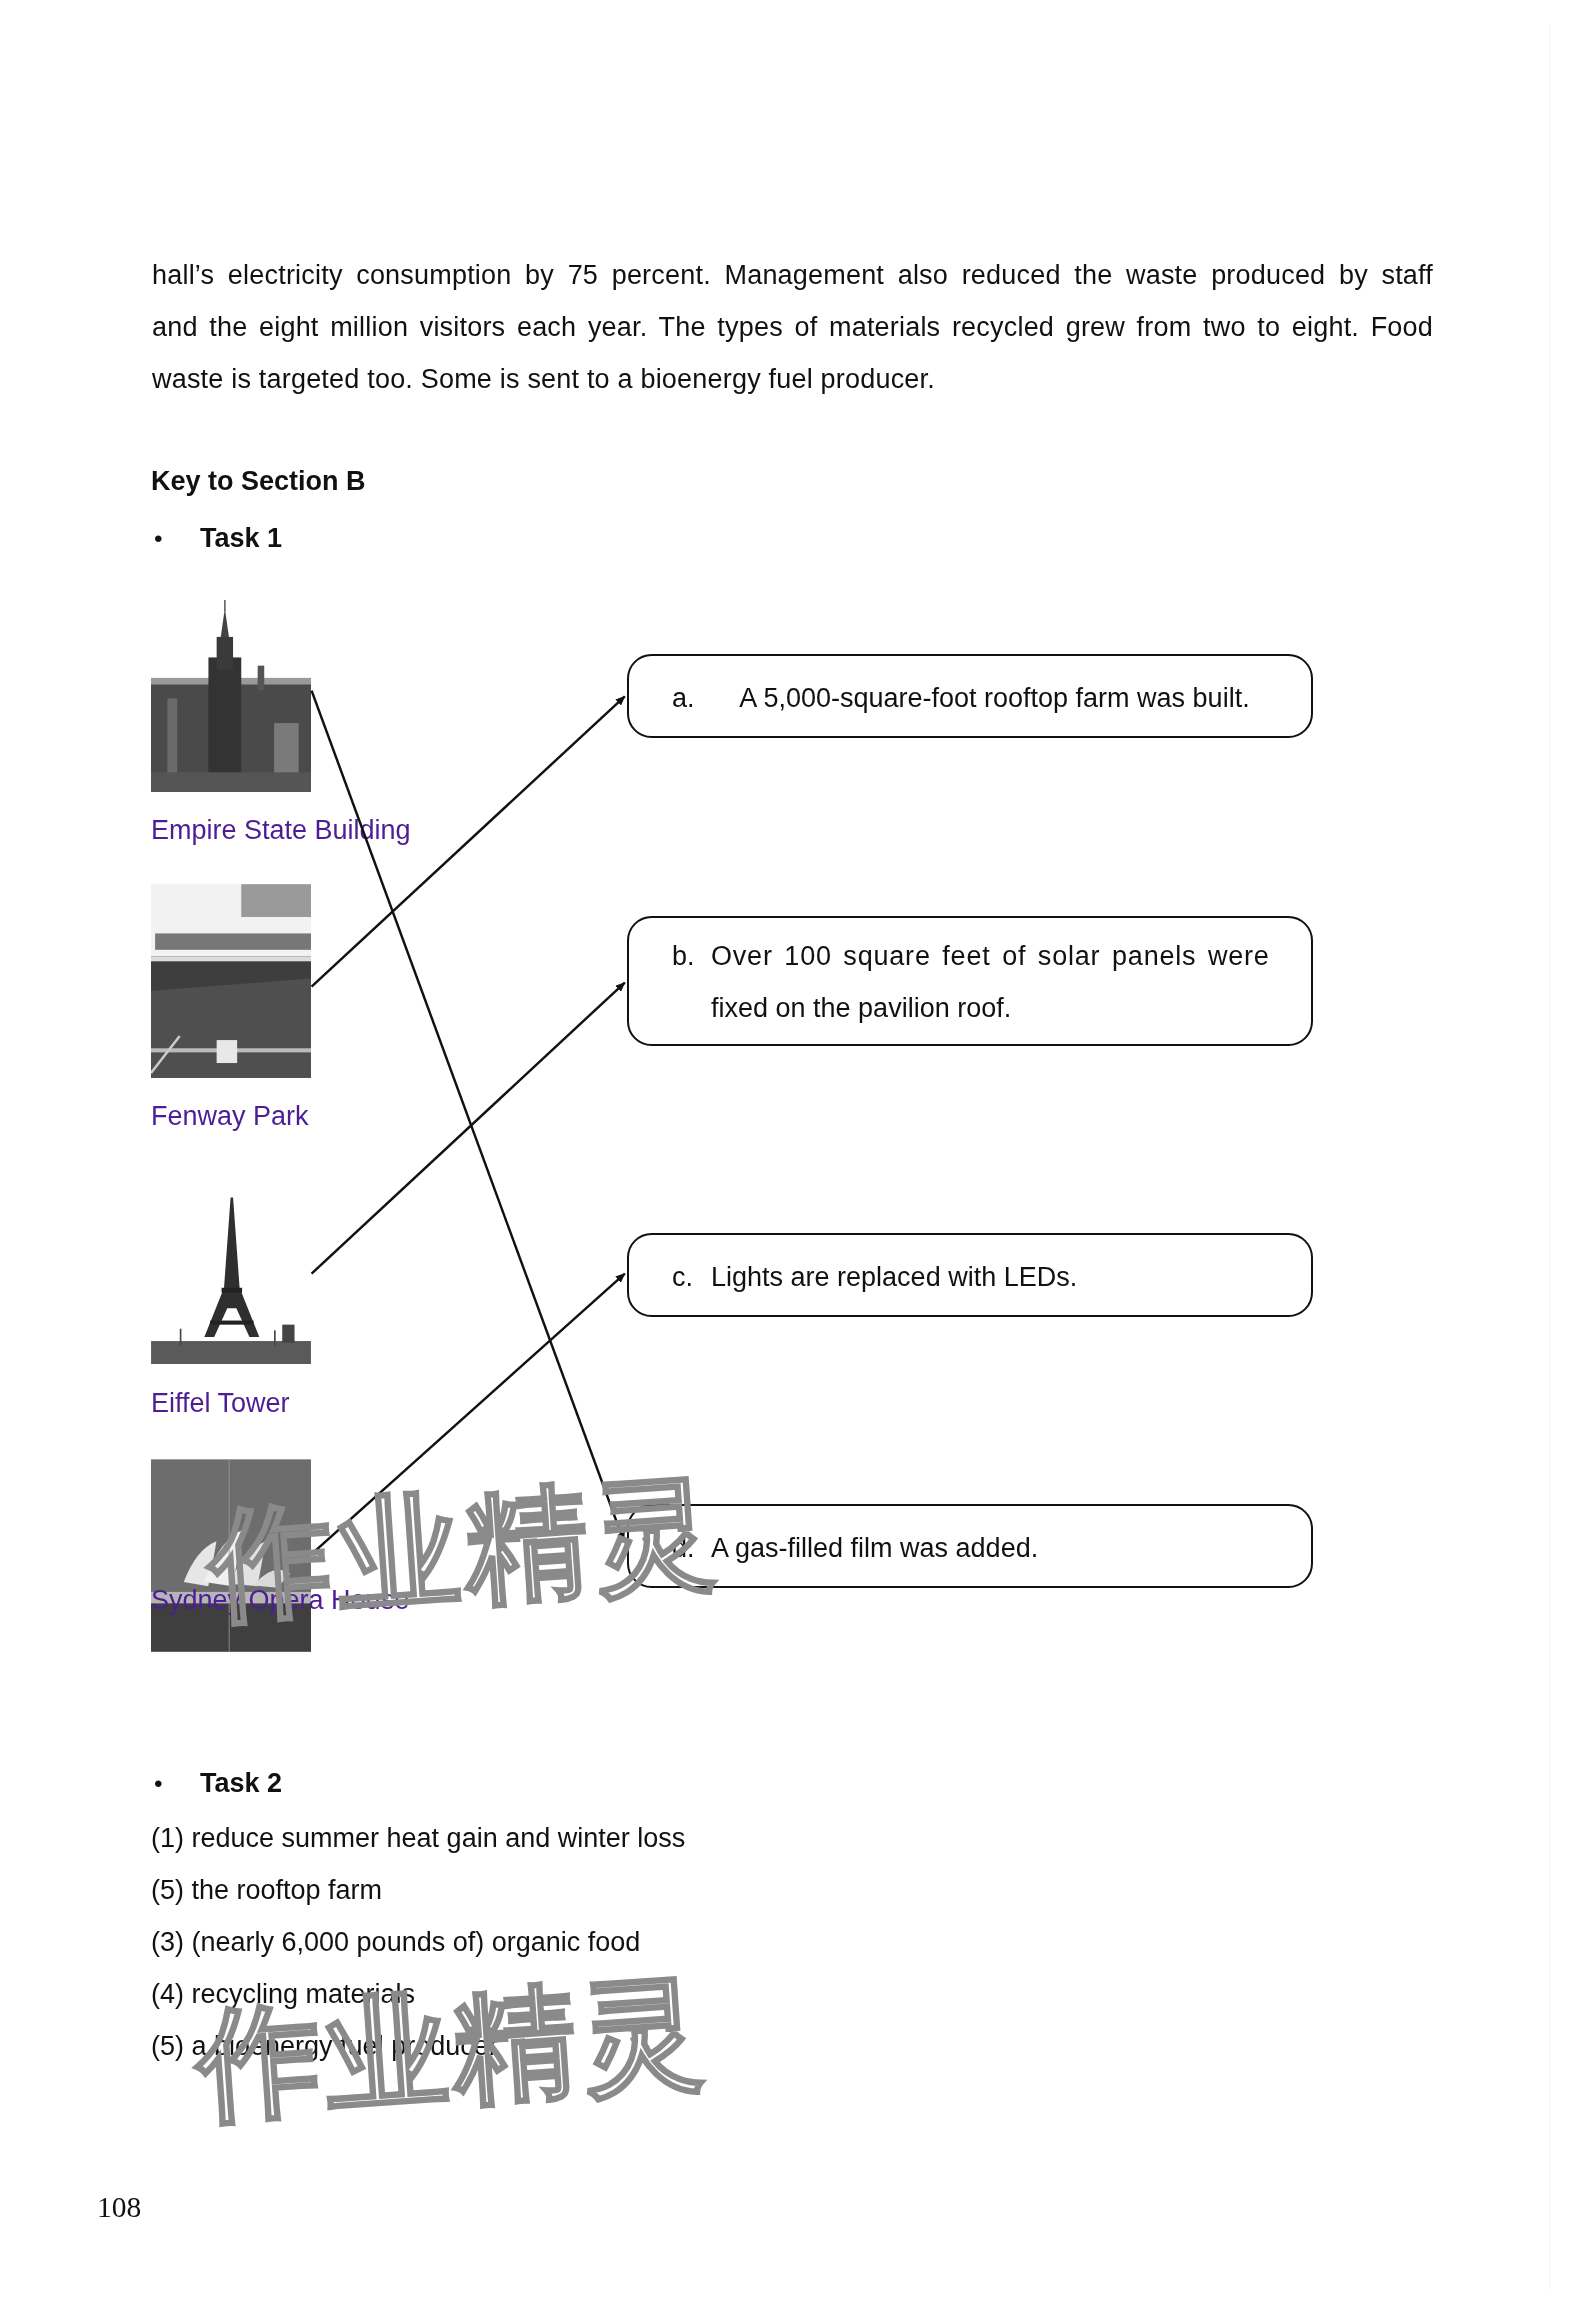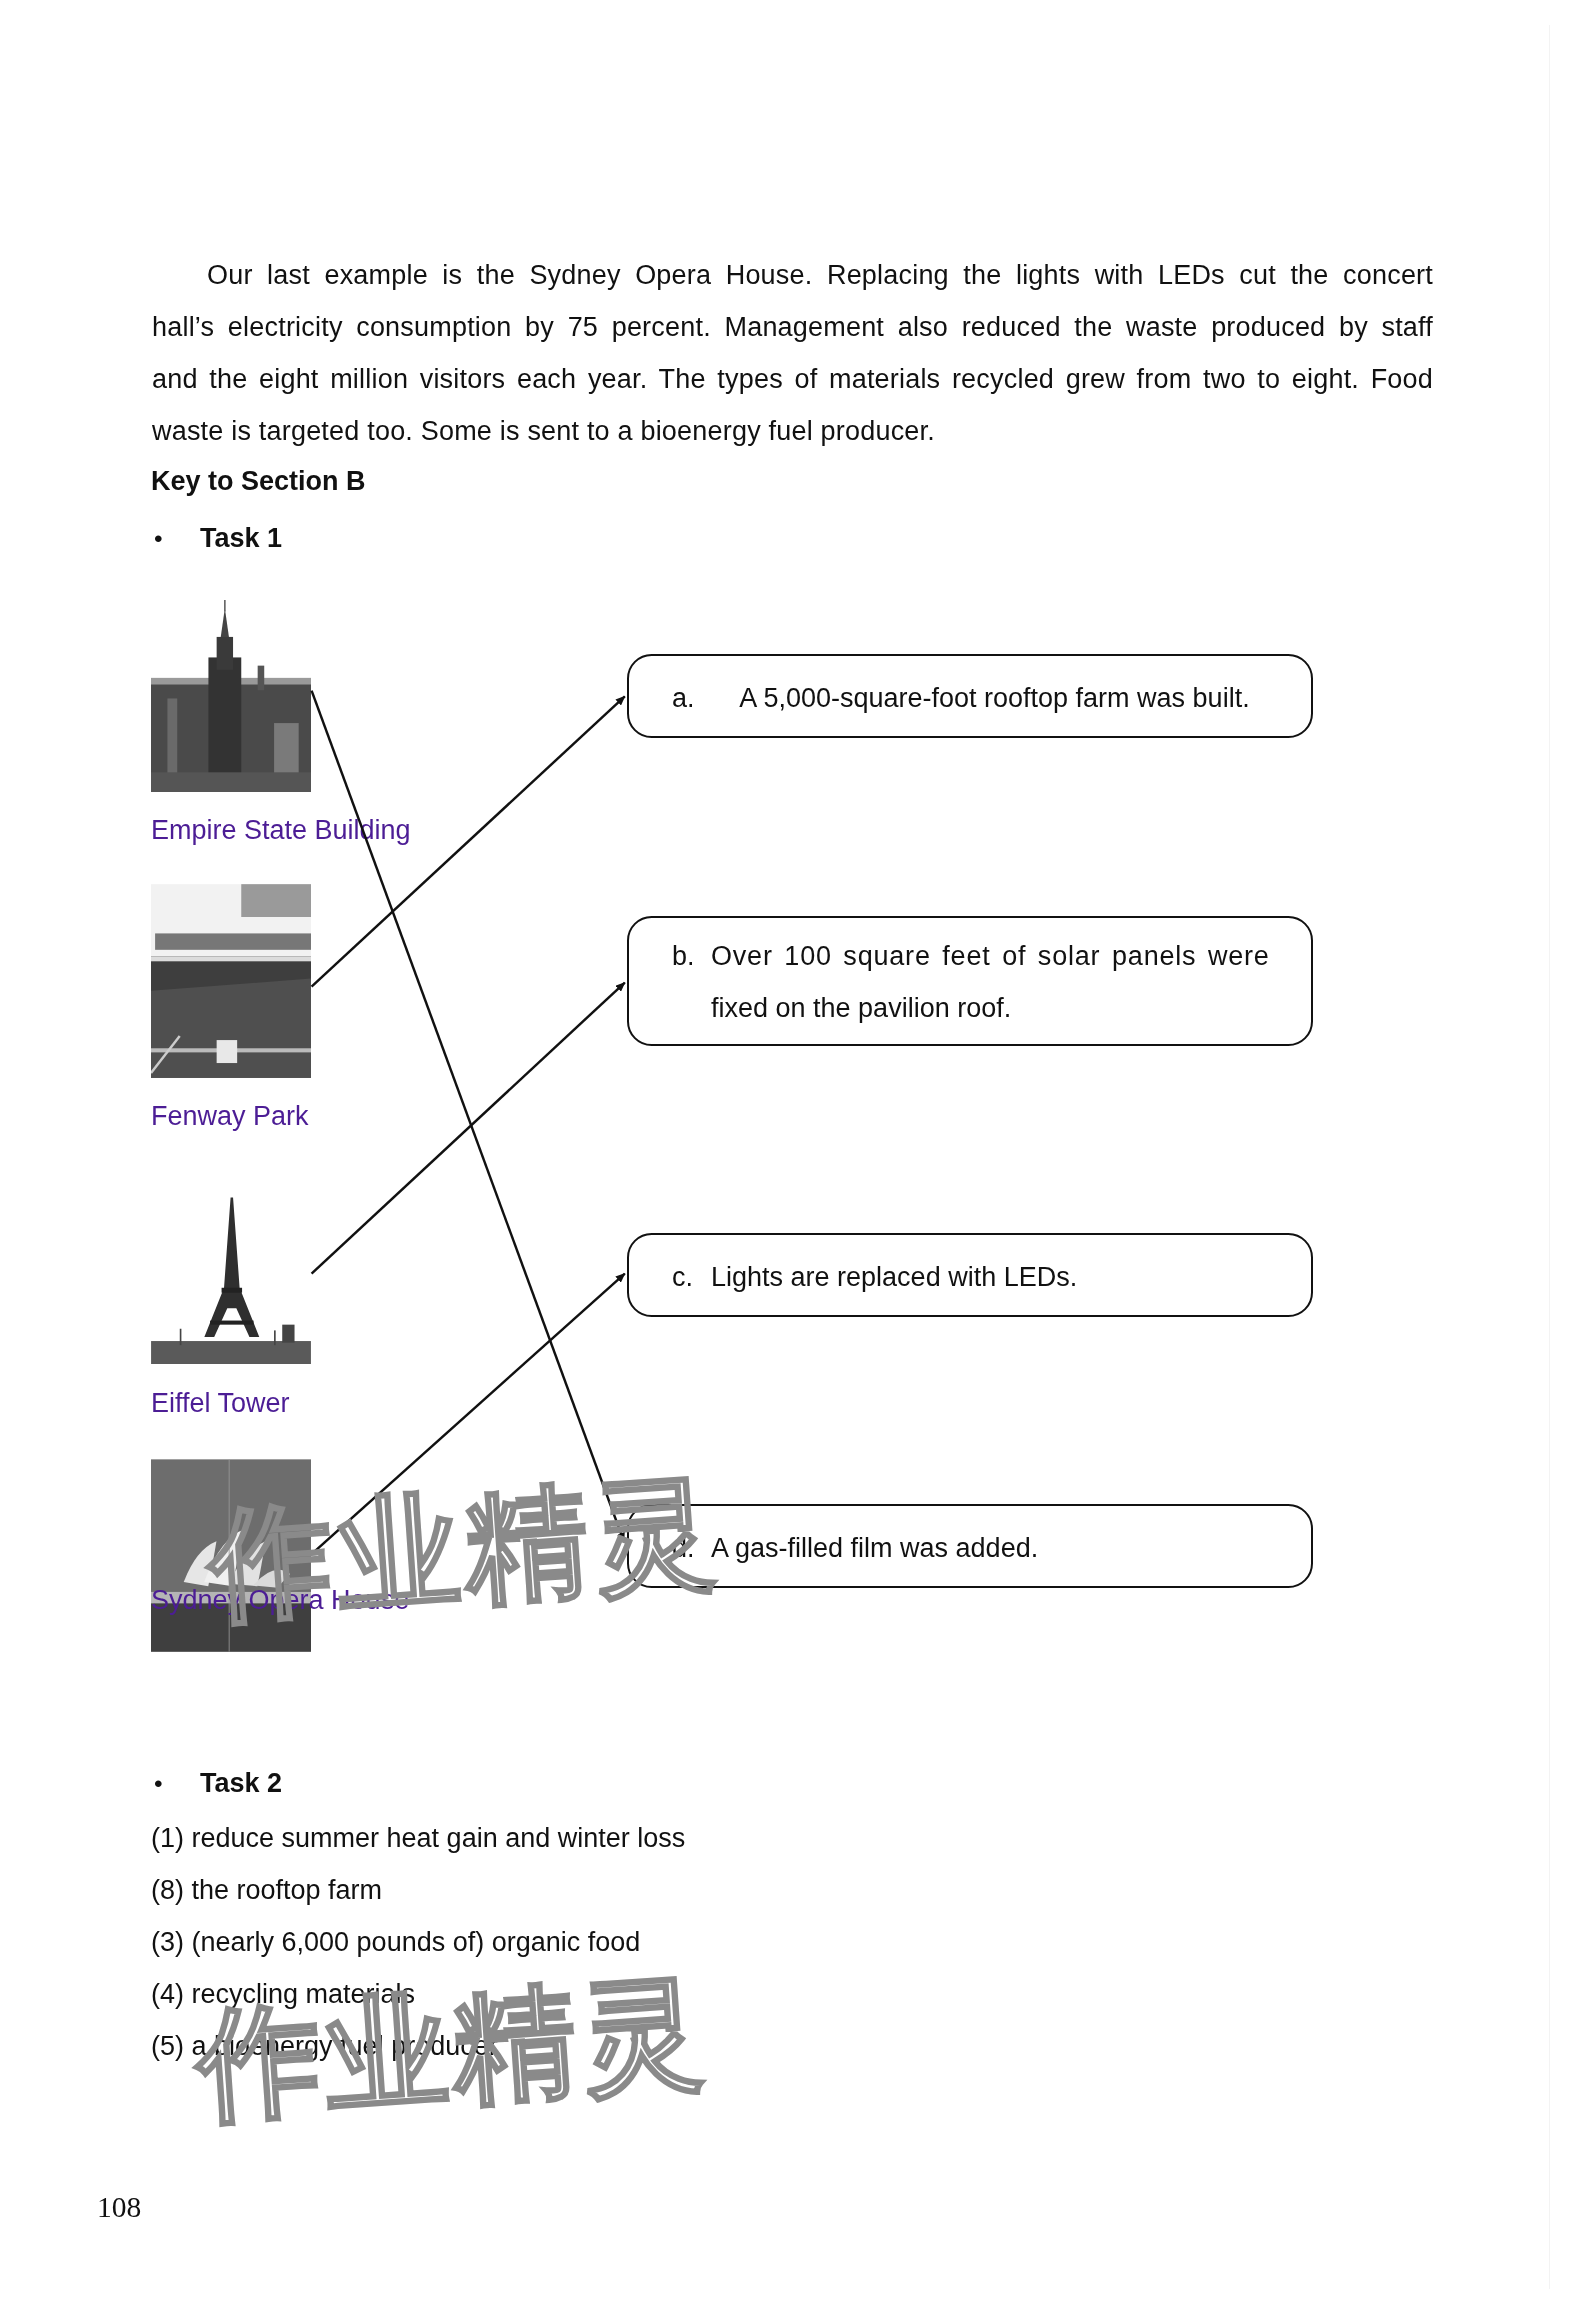--- a/index.html
+++ b/index.html
@@ -36,21 +36,20 @@
                font-family:"DejaVu Sans", sans-serif; }
 </style>
 </head>
 <body>
 
 <div class="page">
   <div class="edge-line"></div>
 
 
   <div class="para" style="top:249px;">
-    <span class="line indent">Our last example is the Sydney Opera House. Replacing the lights with LEDs cut the concert</span>
     <span class="line">hall’s electricity consumption by 75 percent. Management also reduced the waste produced by staff</span>
     <span class="line">and the eight million visitors each year. The types of materials recycled grew from two to eight. Food</span>
     <span class="line last">waste is targeted too. Some is sent to a bioenergy fuel producer.</span>
   </div>
 
   <div class="heading" style="left:151px; top:453px;margin-top:12px;">Key to Section B</div>
 
   <div class="bullet" style="left:154px; top:522px;">•</div>
   <div class="heading" style="left:200px; top:522px;">Task 1</div>
 
@@ -146,21 +145,21 @@
     <line x1="380" y1="1203" x2="762" y2="849" stroke="#111" stroke-width="3" marker-end="url(#arrowhead)"></line>
     <line x1="380" y1="1553" x2="762" y2="1198" stroke="#111" stroke-width="3" marker-end="url(#arrowhead)"></line>
     <line x1="380" y1="1895" x2="762" y2="1553" stroke="#111" stroke-width="3" marker-end="url(#arrowhead)"></line>
   </svg>
 
   <div class="bullet" style="left:154px; top:1767px;">•</div>
   <div class="heading" style="left:200px; top:1767px;">Task 2</div>
 
   <div class="answers" style="top:1812px;">
     <div>(1) reduce summer heat gain and winter loss</div>
-    <div>(8) the rooftop farm</div>
+    <div>(5) the rooftop farm</div>
     <div>(3) (nearly 6,000 pounds of) organic food</div>
     <div>(4) recycling materials</div>
     <div>(5) a bioenergy fuel producer</div>
   </div>
 
   <div class="watermark" style="left:209px; top:1468px; transform:rotate(-4deg);">作业精灵</div>
   <div class="watermark" style="left:197px; top:1968px; transform:rotate(-4deg);">作业精灵</div>
 
   <div class="pagenum">108</div>
 </div>

